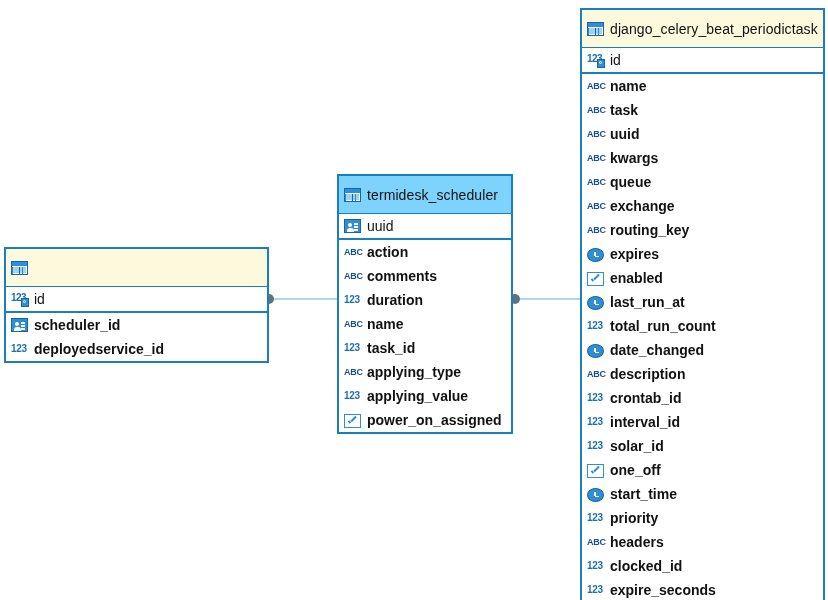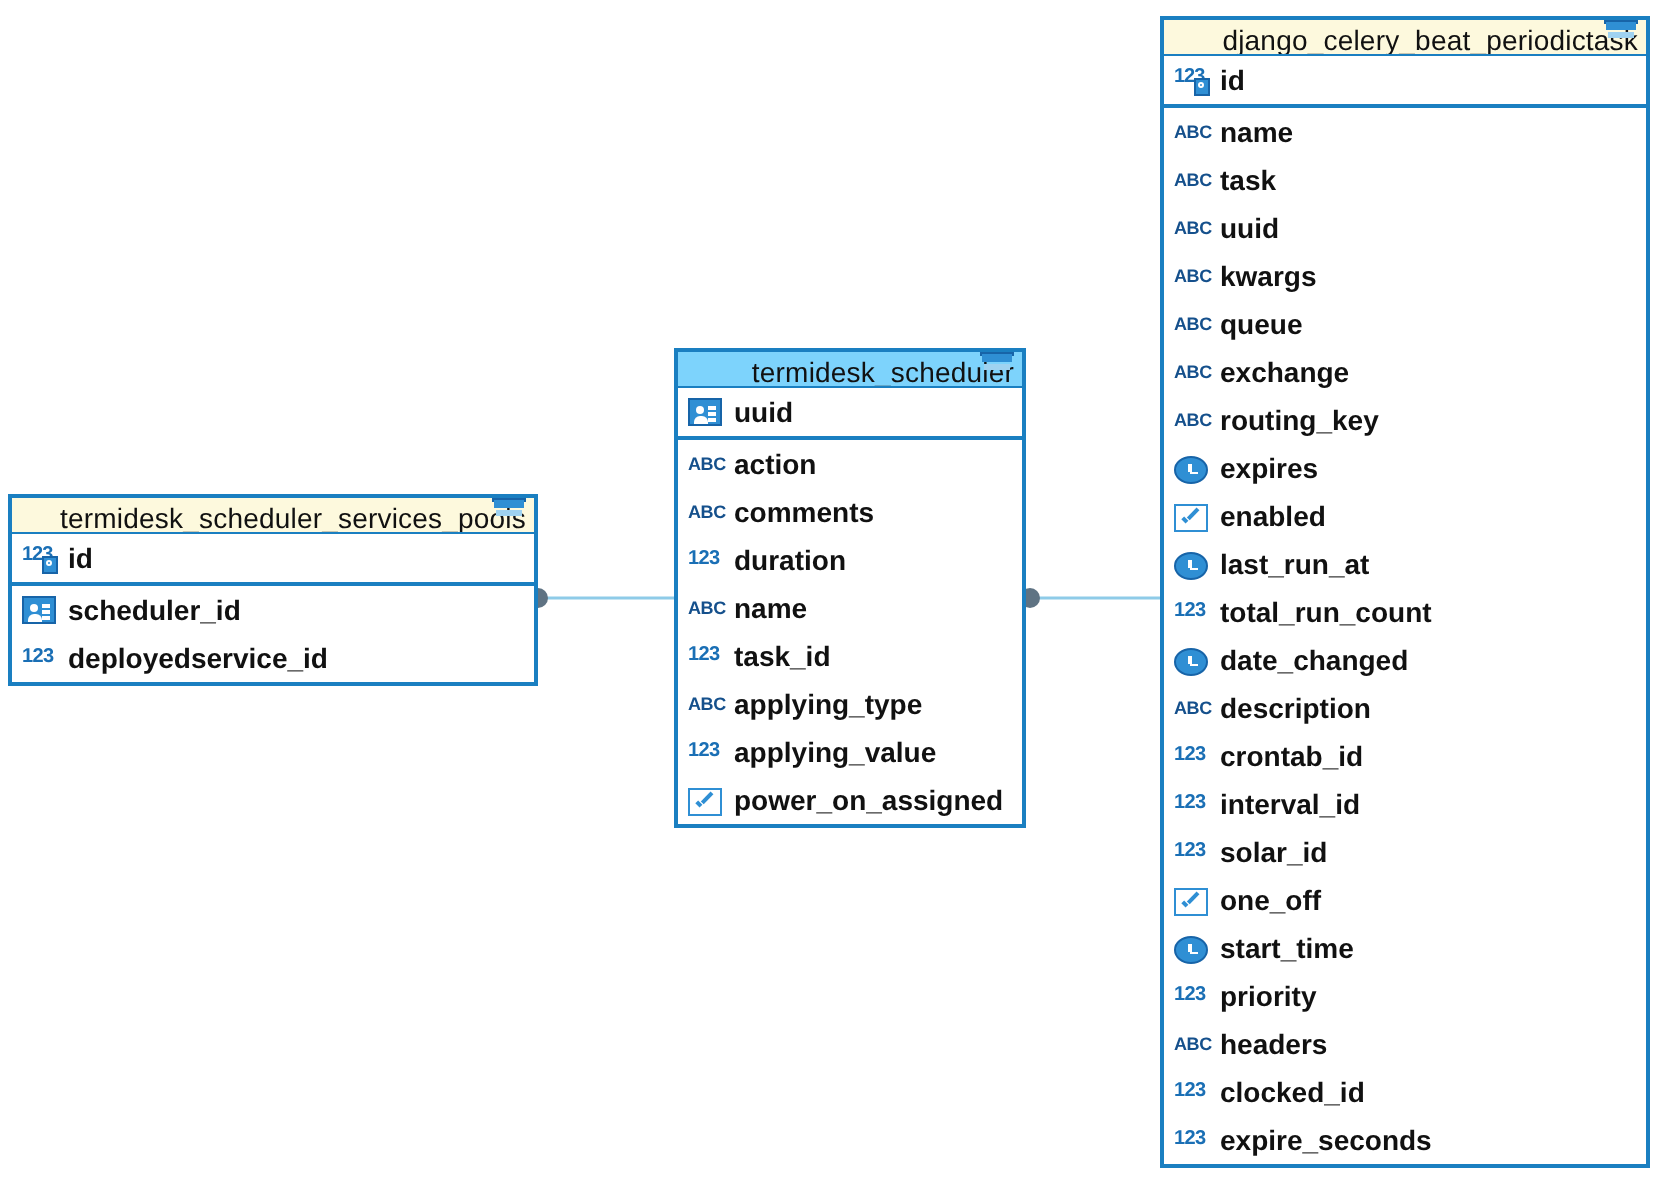--- a/index.html
+++ b/index.html
@@ -32,30 +32,29 @@
   
   .entity {
     position: absolute;
     box-sizing: border-box;
     border: 2px solid #1a7fc1;
     background: #ffffff;
   }
 
   .entity-header {
     display: flex;
-    align-items: flex-end;
-    height: 18px;
+    align-items: center;
+    height: 38px;
     padding: 0 4px 0 5px;
     box-sizing: border-box;
     border-bottom: 1px solid #1a7fc1;
     font-size: 14px;
     color: #111111;
     white-space: nowrap;
     overflow: hidden;
-    flex-direction: column;
   }
   .entity-header.cream { background: #fdf9dd; }
   .entity-header.orange { background: #7dd3fc; }
 
   .entity-header .title {
     margin-left: 6px;
     letter-spacing: 0.1px;
   }
 
   .pk-section {
@@ -70,21 +69,21 @@
     box-sizing: border-box;
     font-size: 14px;
     color: #111111;
     white-space: nowrap;
   }
   .field .fname {
     margin-left: 6px;
     font-weight: bold;
   }
   .field.pk .fname {
-    font-weight: bold;
+    font-weight: normal;
   }
 
   
   .ico {
     display: inline-block;
     width: 17px;
     min-width: 17px;
     height: 16px;
     position: relative;
     line-height: 16px;
@@ -444,21 +443,20 @@
           <span class="fname">power_on_assigned</span>
         </div>
       </div>
     </div>
     <div class="entity" style="left: 4px; top: 247px; width: 265px;">
       <div class="entity-header cream">
         <span class="ico ico-table">
           <i></i>
           <u></u>
         </span>
-        <span class="title">termidesk_scheduler_services_pools</span>
       </div>
       <div class="pk-section">
         <div class="field pk">
           <span class="ico ico-numkey">
             <span class="digits">123</span>
             <span class="badge"></span>
           </span>
           <span class="fname">id</span>
         </div>
       </div>

